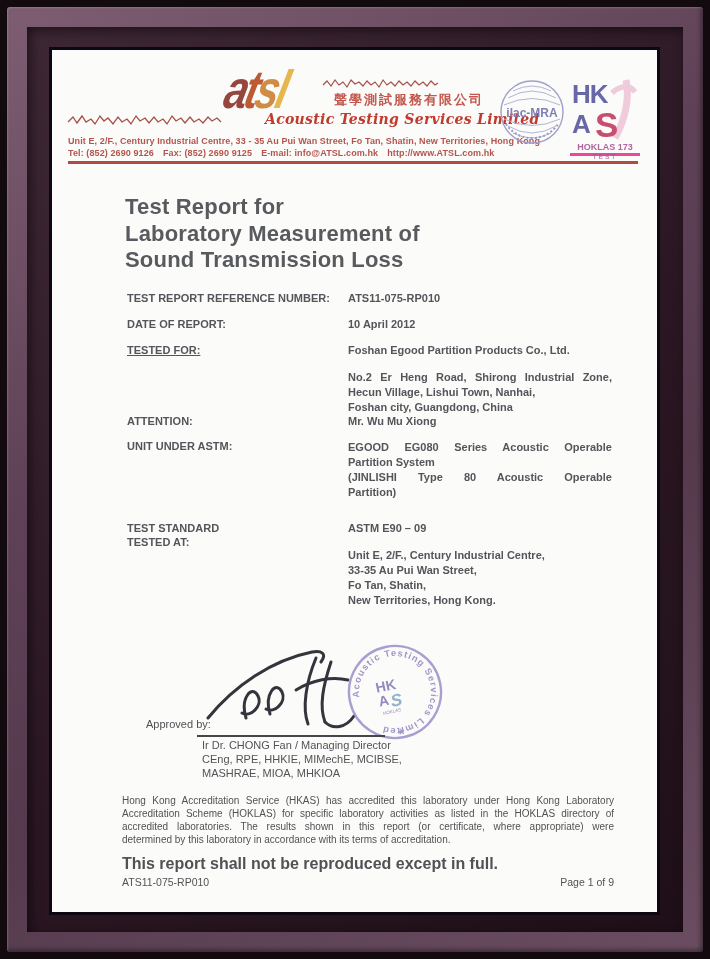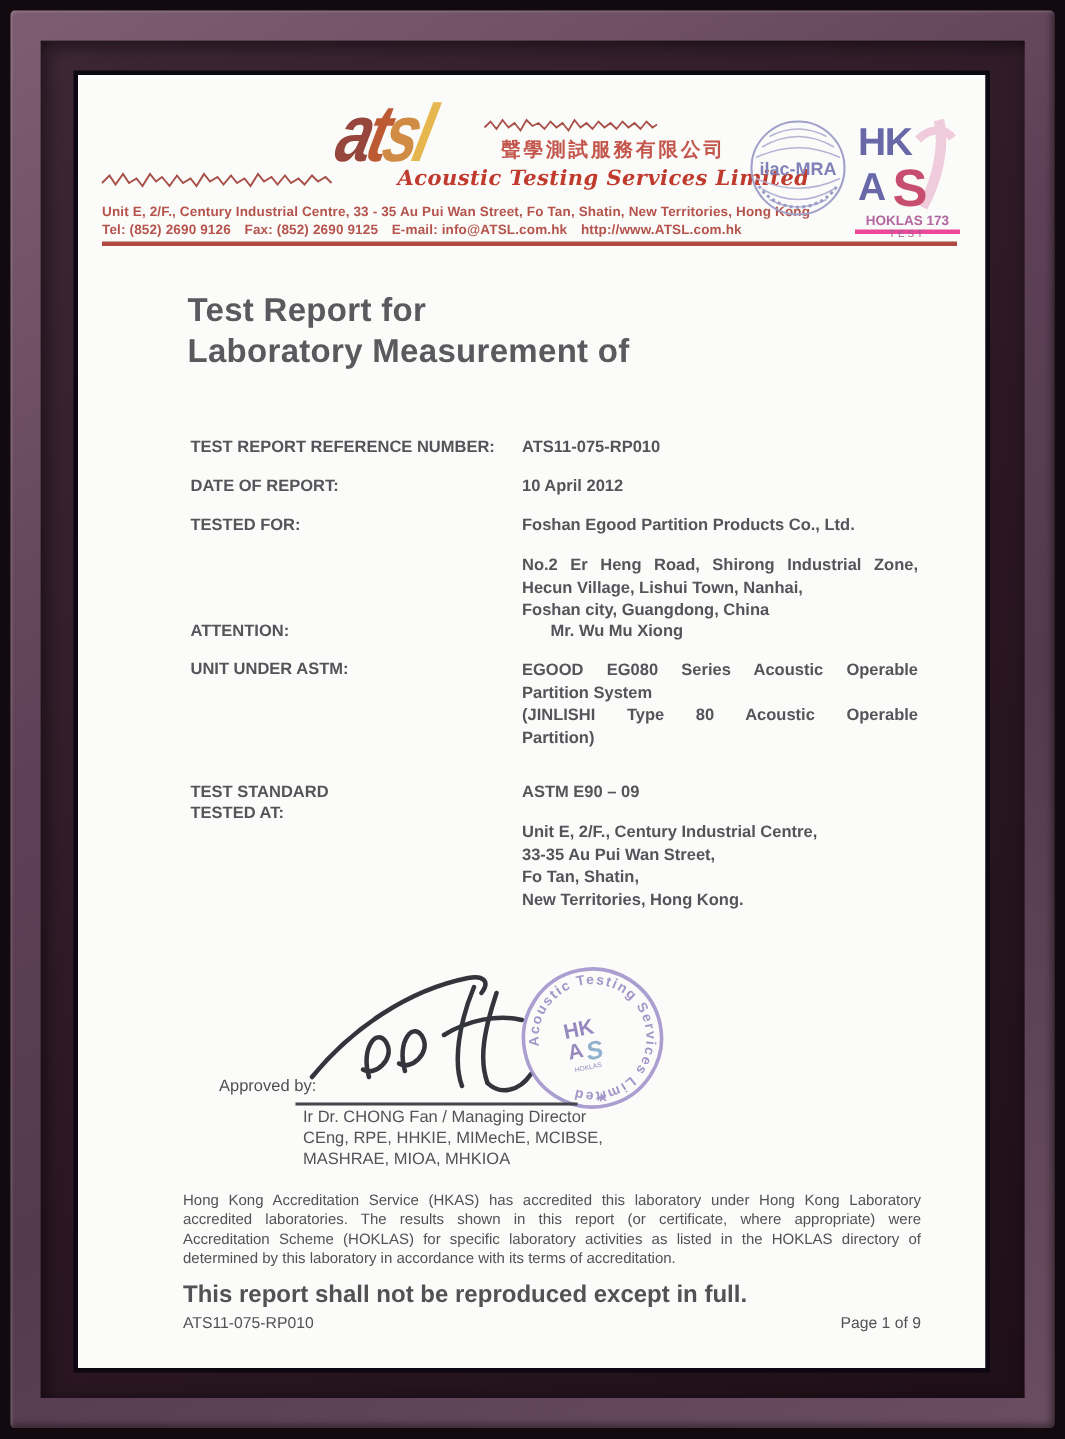--- a/index.html
+++ b/index.html
@@ -79,37 +79,38 @@
     <path d="M42,17 C50,9 60,9 65,16" fill="none" stroke="#efcbdc" stroke-width="5.5"></path>
     <text x="2" y="27" font-family="Liberation Sans, sans-serif" font-size="26" font-weight="bold" fill="#6868a8" letter-spacing="-1">HK</text>
     <text x="2" y="57" font-family="Liberation Sans, sans-serif" font-size="26" font-weight="bold" fill="#6868a8">A</text>
     <text x="25" y="61" font-family="Liberation Sans, sans-serif" font-size="35" font-weight="bold" fill="#c84e70">S</text>
   </svg>
   <div class="abs hoklas" style="left:518px;top:92px;width:70px;">HOKLAS 173</div>
   <div class="abs hktest" style="left:518px;top:103px;width:70px;">TEST</div>
 
   <div class="abs title" style="left:73px;top:144px;">Test Report for</div>
   <div class="abs title" style="left:73px;top:171px;">Laboratory Measurement of</div>
+  <div class="abs title" style="left:73px;top:197px;">Sound Transmission Loss</div>
 
   <div class="abs lbl" style="left:75px;top:242px;">TEST REPORT REFERENCE NUMBER:</div>
   <div class="abs val" style="left:296px;top:242px;">ATS11-075-RP010</div>
 
   <div class="abs lbl" style="left:75px;top:268px;">DATE OF REPORT:</div>
   <div class="abs val" style="left:296px;top:268px;">10 April 2012</div>
 
-  <div class="abs lbl" style="left:75px;top:294px;">TESTED FOR:</div>
+  <div class="abs lbl" style="left:75px;top:294px;text-decoration:underline;">TESTED FOR:</div>
   <div class="abs val" style="left:296px;top:294px;">Foshan Egood Partition Products Co., Ltd.</div>
   <div class="abs vblock" style="left:296px;top:320px;">
     <div class="jl">No.2 Er Heng Road, Shirong Industrial Zone,</div>
     <div>Hecun Village, Lishui Town, Nanhai,</div>
     <div>Foshan city, Guangdong, China</div>
   </div>
 
   <div class="abs lbl" style="left:75px;top:365px;">ATTENTION:</div>
-  <div class="abs val" style="left:296px;top:365px;margin-left:19px;">Mr. Wu Mu Xiong</div>
+  <div class="abs val" style="left:296px;top:365px;">Mr. Wu Mu Xiong</div>
 
   <div class="abs lbl" style="left:75px;top:390px;">UNIT UNDER ASTM:</div>
   <div class="abs vblock" style="left:296px;top:390px;">
     <div class="jl">EGOOD EG080 Series Acoustic Operable</div>
     <div>Partition System</div>
     <div class="jl">(JINLISHI Type 80 Acoustic Operable</div>
     <div>Partition)</div>
   </div>
 
   <div class="abs lbl" style="left:75px;top:472px;">TEST STANDARD</div>
@@ -149,22 +150,22 @@
     </g>
   </svg>
   <div class="abs apprlbl" style="left:78px;top:668px;">Approved by:</div>
   <div class="abs sigline" style="left:145px;top:685px;width:188px;"></div>
   <div class="abs name" style="left:150px;top:689px;">Ir Dr. CHONG Fan / Managing Director</div>
   <div class="abs name" style="left:150px;top:703px;">CEng, RPE, HHKIE, MIMechE, MCIBSE,</div>
   <div class="abs name" style="left:150px;top:717px;">MASHRAE, MIOA, MHKIOA</div>
 
   <div class="abs legal" style="left:70px;top:744px;">
     <div class="jl">Hong Kong Accreditation Service (HKAS) has accredited this laboratory under Hong Kong Laboratory</div>
+    <div class="jl">Accreditation Scheme (HOKLAS) for specific laboratory activities as listed in the HOKLAS directory of</div>
     <div class="jl">accredited laboratories. The results shown in this report (or certificate, where appropriate) were</div>
-    <div class="jl">Accreditation Scheme (HOKLAS) for specific laboratory activities as listed in the HOKLAS directory of</div>
     <div>determined by this laboratory in accordance with its terms of accreditation.</div>
   </div>
   <div class="abs note" style="left:70px;top:805px;">This report shall not be reproduced except in full.</div>
   <div class="abs footrow" style="left:70px;top:826px;">
     <span>ATS11-075-RP010</span>
     <span>Page 1 of 9</span>
   </div>
 
 </div>
 

